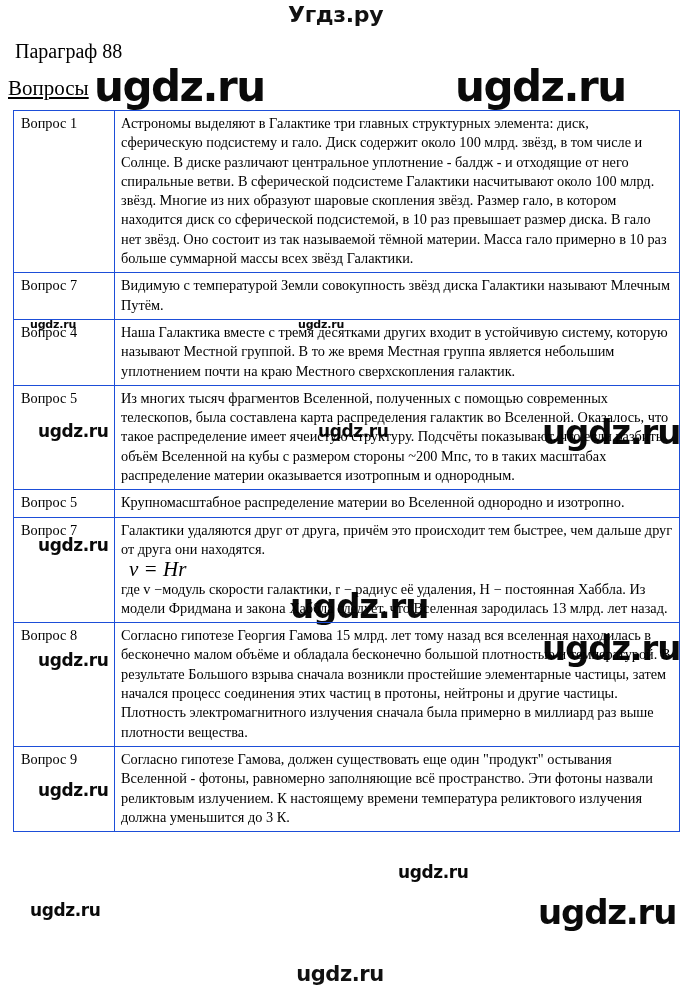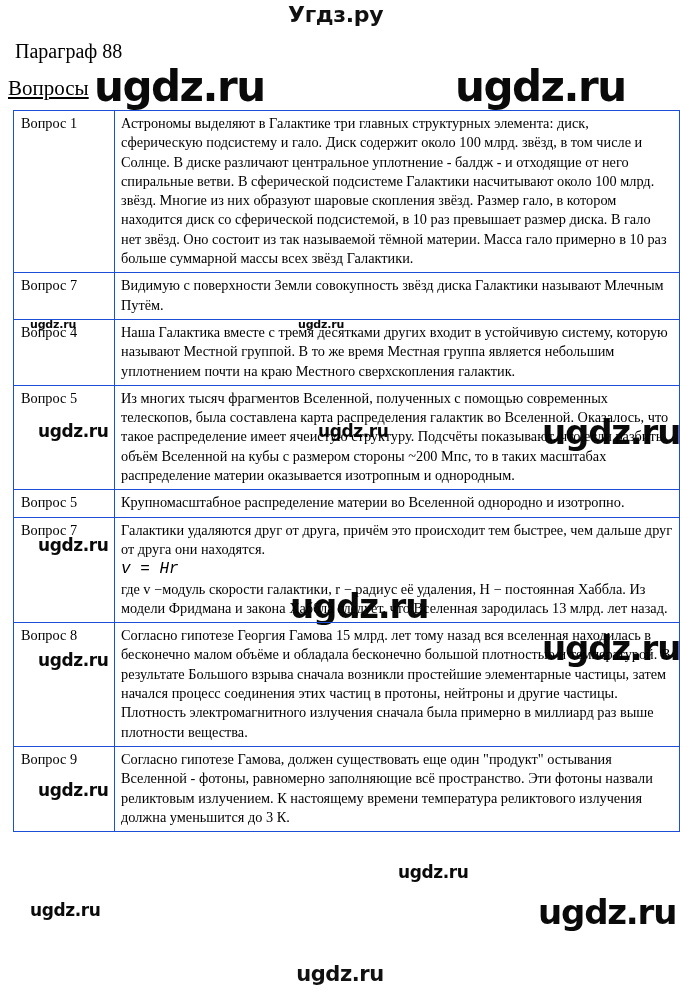--- a/index.html
+++ b/index.html
@@ -86,24 +86,23 @@
   .qtable td.qlabel {
     width: 88px;
     white-space: nowrap;
     padding-left: 7px;
   }
   .qtable td.qbody {
     width: 553px;
   }
   .formula {
     font-style: italic;
-    font-size: 16px;
+    font-size: 21px;
     display: block;
-    margin: 1px 0 0 0;
-    font-family: Liberation Mono, monospace;
+    margin: 1px 0 0 8px;
   }
 
   
   .footer-logo {
     position: absolute;
     left: 0;
     top: 962px;
     width: 680px;
     text-align: center;
     font-family: "DejaVu Sans", "Liberation Sans", sans-serif;
@@ -147,21 +146,21 @@
   <div class="wm wm-lg" style="left:538px; top:892px;">ugdz.ru</div>
 
   <table class="qtable">
     <tbody>
       <tr>
         <td class="qlabel">Вопрос 1</td>
         <td class="qbody">Астрономы выделяют в Галактике три главных структурных элемента: диск, сферическую подсистему и гало. Диск содержит около 100 млрд. звёзд, в том числе и Солнце. В диске различают центральное уплотнение - балдж - и отходящие от него спиральные ветви. В сферической подсистеме Галактики насчитывают около 100 млрд. звёзд. Многие из них образуют шаровые скопления звёзд. Размер гало, в котором находится диск со сферической подсистемой, в 10 раз превышает размер диска. В гало нет звёзд. Оно состоит из так называемой тёмной материи. Масса гало примерно в 10 раз больше суммарной массы всех звёзд Галактики.</td>
       </tr>
       <tr>
         <td class="qlabel">Вопрос 7</td>
-        <td class="qbody">Видимую с поверхности Земли совокупность звёзд диска Галактики называют Млечным Путём.</td>
+        <td class="qbody">Видимую с температурой Земли совокупность звёзд диска Галактики называют Млечным Путём.</td>
       </tr>
       <tr>
         <td class="qlabel">Вопрос 4</td>
         <td class="qbody">Наша Галактика вместе с тремя десятками других входит в устойчивую систему, которую называют Местной группой. В то же время Местная группа является небольшим уплотнением почти на краю Местного сверхскопления галактик.</td>
       </tr>
       <tr>
         <td class="qlabel">Вопрос 5</td>
         <td class="qbody">Из многих тысяч фрагментов Вселенной, полученных с помощью современных телескопов, была составлена карта распределения галактик во Вселенной. Оказалось, что такое распределение имеет ячеистую структуру. Подсчёты показывают, что если разбить объём Вселенной на кубы с размером стороны ~200 Мпс, то в таких масштабах распределение материи оказывается изотропным и однородным.</td>
       </tr>
       <tr>

